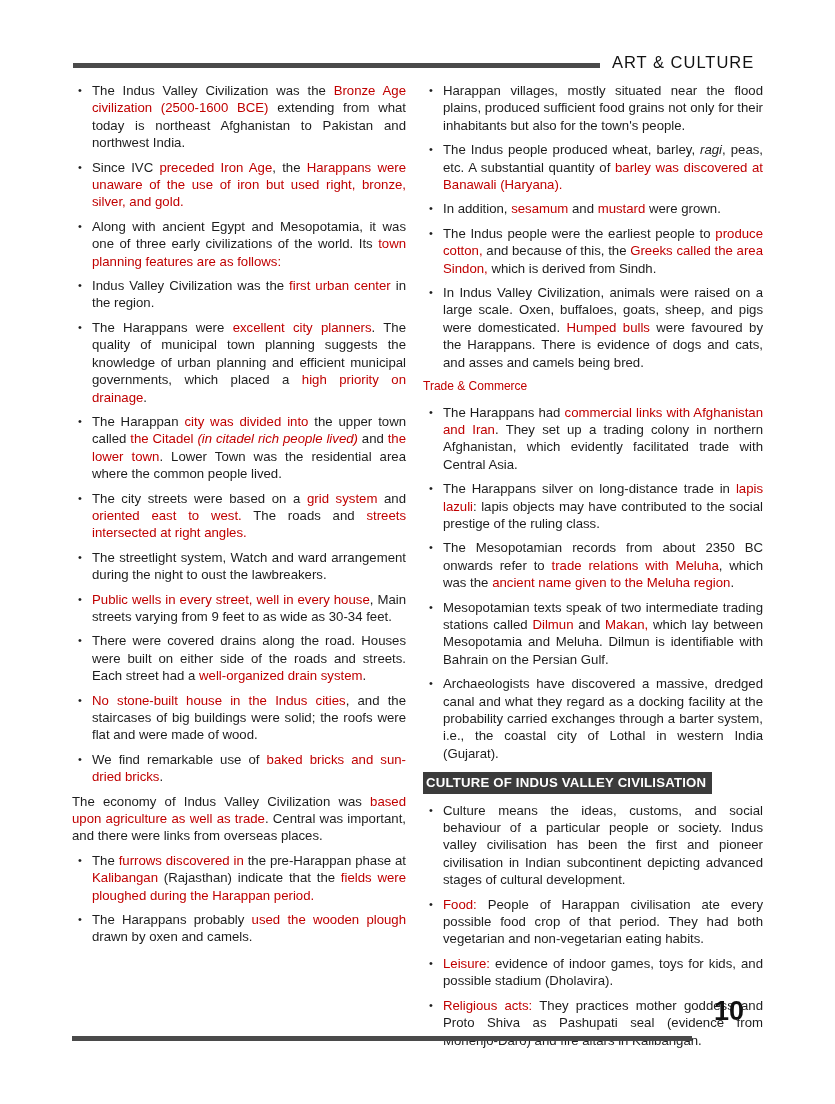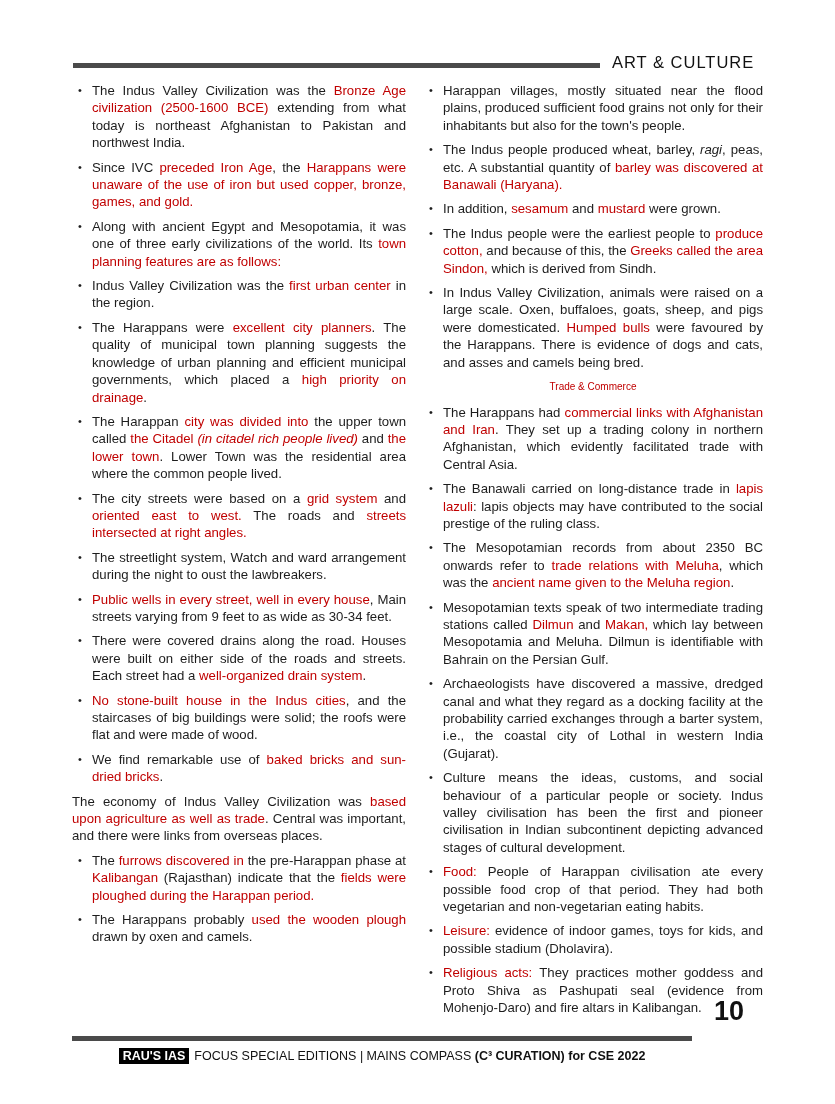--- a/index.html
+++ b/index.html
@@ -20,21 +20,21 @@
   .bullet{display:flex; margin:0 0 7px 0;}
   .dot{flex:0 0 20px; box-sizing:border-box; padding-left:6px; font-size:11px; line-height:17.4px; color:#1d1d1d;}
   .txt{flex:1 1 auto; text-align:justify;}
   .para{text-align:justify; margin:0 0 7px 0;}
   .red{color:#c00000;}
   .ital{font-style:italic;}
   .section-bar{
     display:inline-block; background:#3b3b3b; color:#ffffff; font-weight:bold;
     font-size:13.2px; letter-spacing:.2px; padding:2px 6px 2px 3px; margin:3px 0 8px 0;
   }
-  .subhead{color:#c00000; font-size:10px; margin:2px 0 8px 0;text-align:center;}
+  .subhead{color:#c00000; font-size:12px; margin:2px 0 8px 0;}
   
   .footer-rule{position:absolute; left:72px; top:1036px; width:620px; height:5px; background:#4a4a4a;}
   .footer-text{
     position:absolute; left:72px; top:1049px; width:620px; text-align:center;
     font-size:12.5px; color:#111; white-space:nowrap;
   }
   .brand{background:#000; color:#fff; font-weight:bold; padding:1px 4px; margin-right:5px;}
   .fbold{font-weight:bold;}
   .page-number{position:absolute; left:714px; top:996px; font-size:27px; font-weight:600; color:#111;}
 </style>
@@ -46,21 +46,21 @@
   <div class="header-rule"></div>
   <div class="header-title">ART &amp; CULTURE</div>
 
   <div class="col col-left">
       <div class="bullet">
         <span class="dot">•</span>
         <span class="txt"><span>The Indus Valley Civilization was the </span><span class="red">Bronze Age civilization (2500-1600 BCE)</span><span> extending from what today is northeast Afghanistan to Pakistan and northwest India.</span></span>
       </div>
       <div class="bullet">
         <span class="dot">•</span>
-        <span class="txt"><span>Since IVC </span><span class="red">preceded Iron Age</span><span>, the </span><span class="red">Harappans were unaware of the use of iron but used copper, bronze, games, and gold.</span></span>
+        <span class="txt"><span>Since IVC </span><span class="red">preceded Iron Age</span><span>, the </span><span class="red">Harappans were unaware of the use of iron but used right, bronze, silver, and gold.</span></span>
       </div>
       <div class="bullet">
         <span class="dot">•</span>
         <span class="txt"><span>Along with ancient Egypt and Mesopotamia, it was one of three early civilizations of the world. Its </span><span class="red">town planning features are as follows:</span></span>
       </div>
       <div class="bullet">
         <span class="dot">•</span>
         <span class="txt"><span>Indus Valley Civilization was the </span><span class="red">first urban center</span><span> in the region.</span></span>
       </div>
       <div class="bullet">
@@ -126,51 +126,49 @@
         <span class="dot">•</span>
         <span class="txt"><span>In Indus Valley Civilization, animals were raised on a large scale. Oxen, buffaloes, goats, sheep, and pigs were domesticated. </span><span class="red">Humped bulls</span><span> were favoured by the Harappans. There is evidence of dogs and cats, and asses and camels being bred.</span></span>
       </div>
       <div class="subhead">Trade &amp; Commerce</div>
       <div class="bullet">
         <span class="dot">•</span>
         <span class="txt"><span>The Harappans had </span><span class="red">commercial links with Afghanistan and Iran</span><span>. They set up a trading colony in northern Afghanistan, which evidently facilitated trade with Central Asia.</span></span>
       </div>
       <div class="bullet">
         <span class="dot">•</span>
-        <span class="txt"><span>The Banawali carried on long-distance trade in </span><span class="red">lapis lazuli</span><span>: lapis objects may have contributed to the social prestige of the ruling class.</span></span>
+        <span class="txt"><span>The Harappans silver on long-distance trade in </span><span class="red">lapis lazuli</span><span>: lapis objects may have contributed to the social prestige of the ruling class.</span></span>
       </div>
       <div class="bullet">
         <span class="dot">•</span>
         <span class="txt"><span>The Mesopotamian records from about 2350 BC onwards refer to </span><span class="red">trade relations with Meluha</span><span>, which was the </span><span class="red">ancient name given to the Meluha region</span><span>.</span></span>
       </div>
       <div class="bullet">
         <span class="dot">•</span>
         <span class="txt"><span>Mesopotamian texts speak of two intermediate trading stations called </span><span class="red">Dilmun</span><span> and </span><span class="red">Makan,</span><span> which lay between Mesopotamia and Meluha. Dilmun is identifiable with Bahrain on the Persian Gulf.</span></span>
       </div>
       <div class="bullet">
         <span class="dot">•</span>
         <span class="txt"><span>Archaeologists have discovered a massive, dredged canal and what they regard as a docking facility at the probability carried exchanges through a barter system, i.e., the coastal city of Lothal in western India (Gujarat).</span></span>
       </div>
+      <div><div class="section-bar">CULTURE OF INDUS VALLEY CIVILISATION</div></div>
       <div class="bullet">
         <span class="dot">•</span>
         <span class="txt"><span>Culture means the ideas, customs, and social behaviour of a particular people or society. Indus valley civilisation has been the first and pioneer civilisation in Indian subcontinent depicting advanced stages of cultural development.</span></span>
       </div>
       <div class="bullet">
         <span class="dot">•</span>
         <span class="txt"><span class="red">Food:</span><span> People of Harappan civilisation ate every possible food crop of that period. They had both vegetarian and non-vegetarian eating habits.</span></span>
       </div>
       <div class="bullet">
         <span class="dot">•</span>
         <span class="txt"><span class="red">Leisure:</span><span> evidence of indoor games, toys for kids, and possible stadium (Dholavira).</span></span>
       </div>
       <div class="bullet">
         <span class="dot">•</span>
         <span class="txt"><span class="red">Religious acts:</span><span> They practices mother goddess and Proto Shiva as Pashupati seal (evidence from Mohenjo-Daro) and fire altars in Kalibangan.</span></span>
       </div>
     </div>
 
   <div class="footer-rule"></div>
-  <div class="footer-text">
-    <span class="brand">RAU'S IAS</span><span>FOCUS SPECIAL EDITIONS | MAINS COMPASS </span><span class="fbold">(C³ CURATION) for CSE 2022</span>
-  </div>
   <div class="page-number">10</div>
 
 </div>
 
 </body></html>

